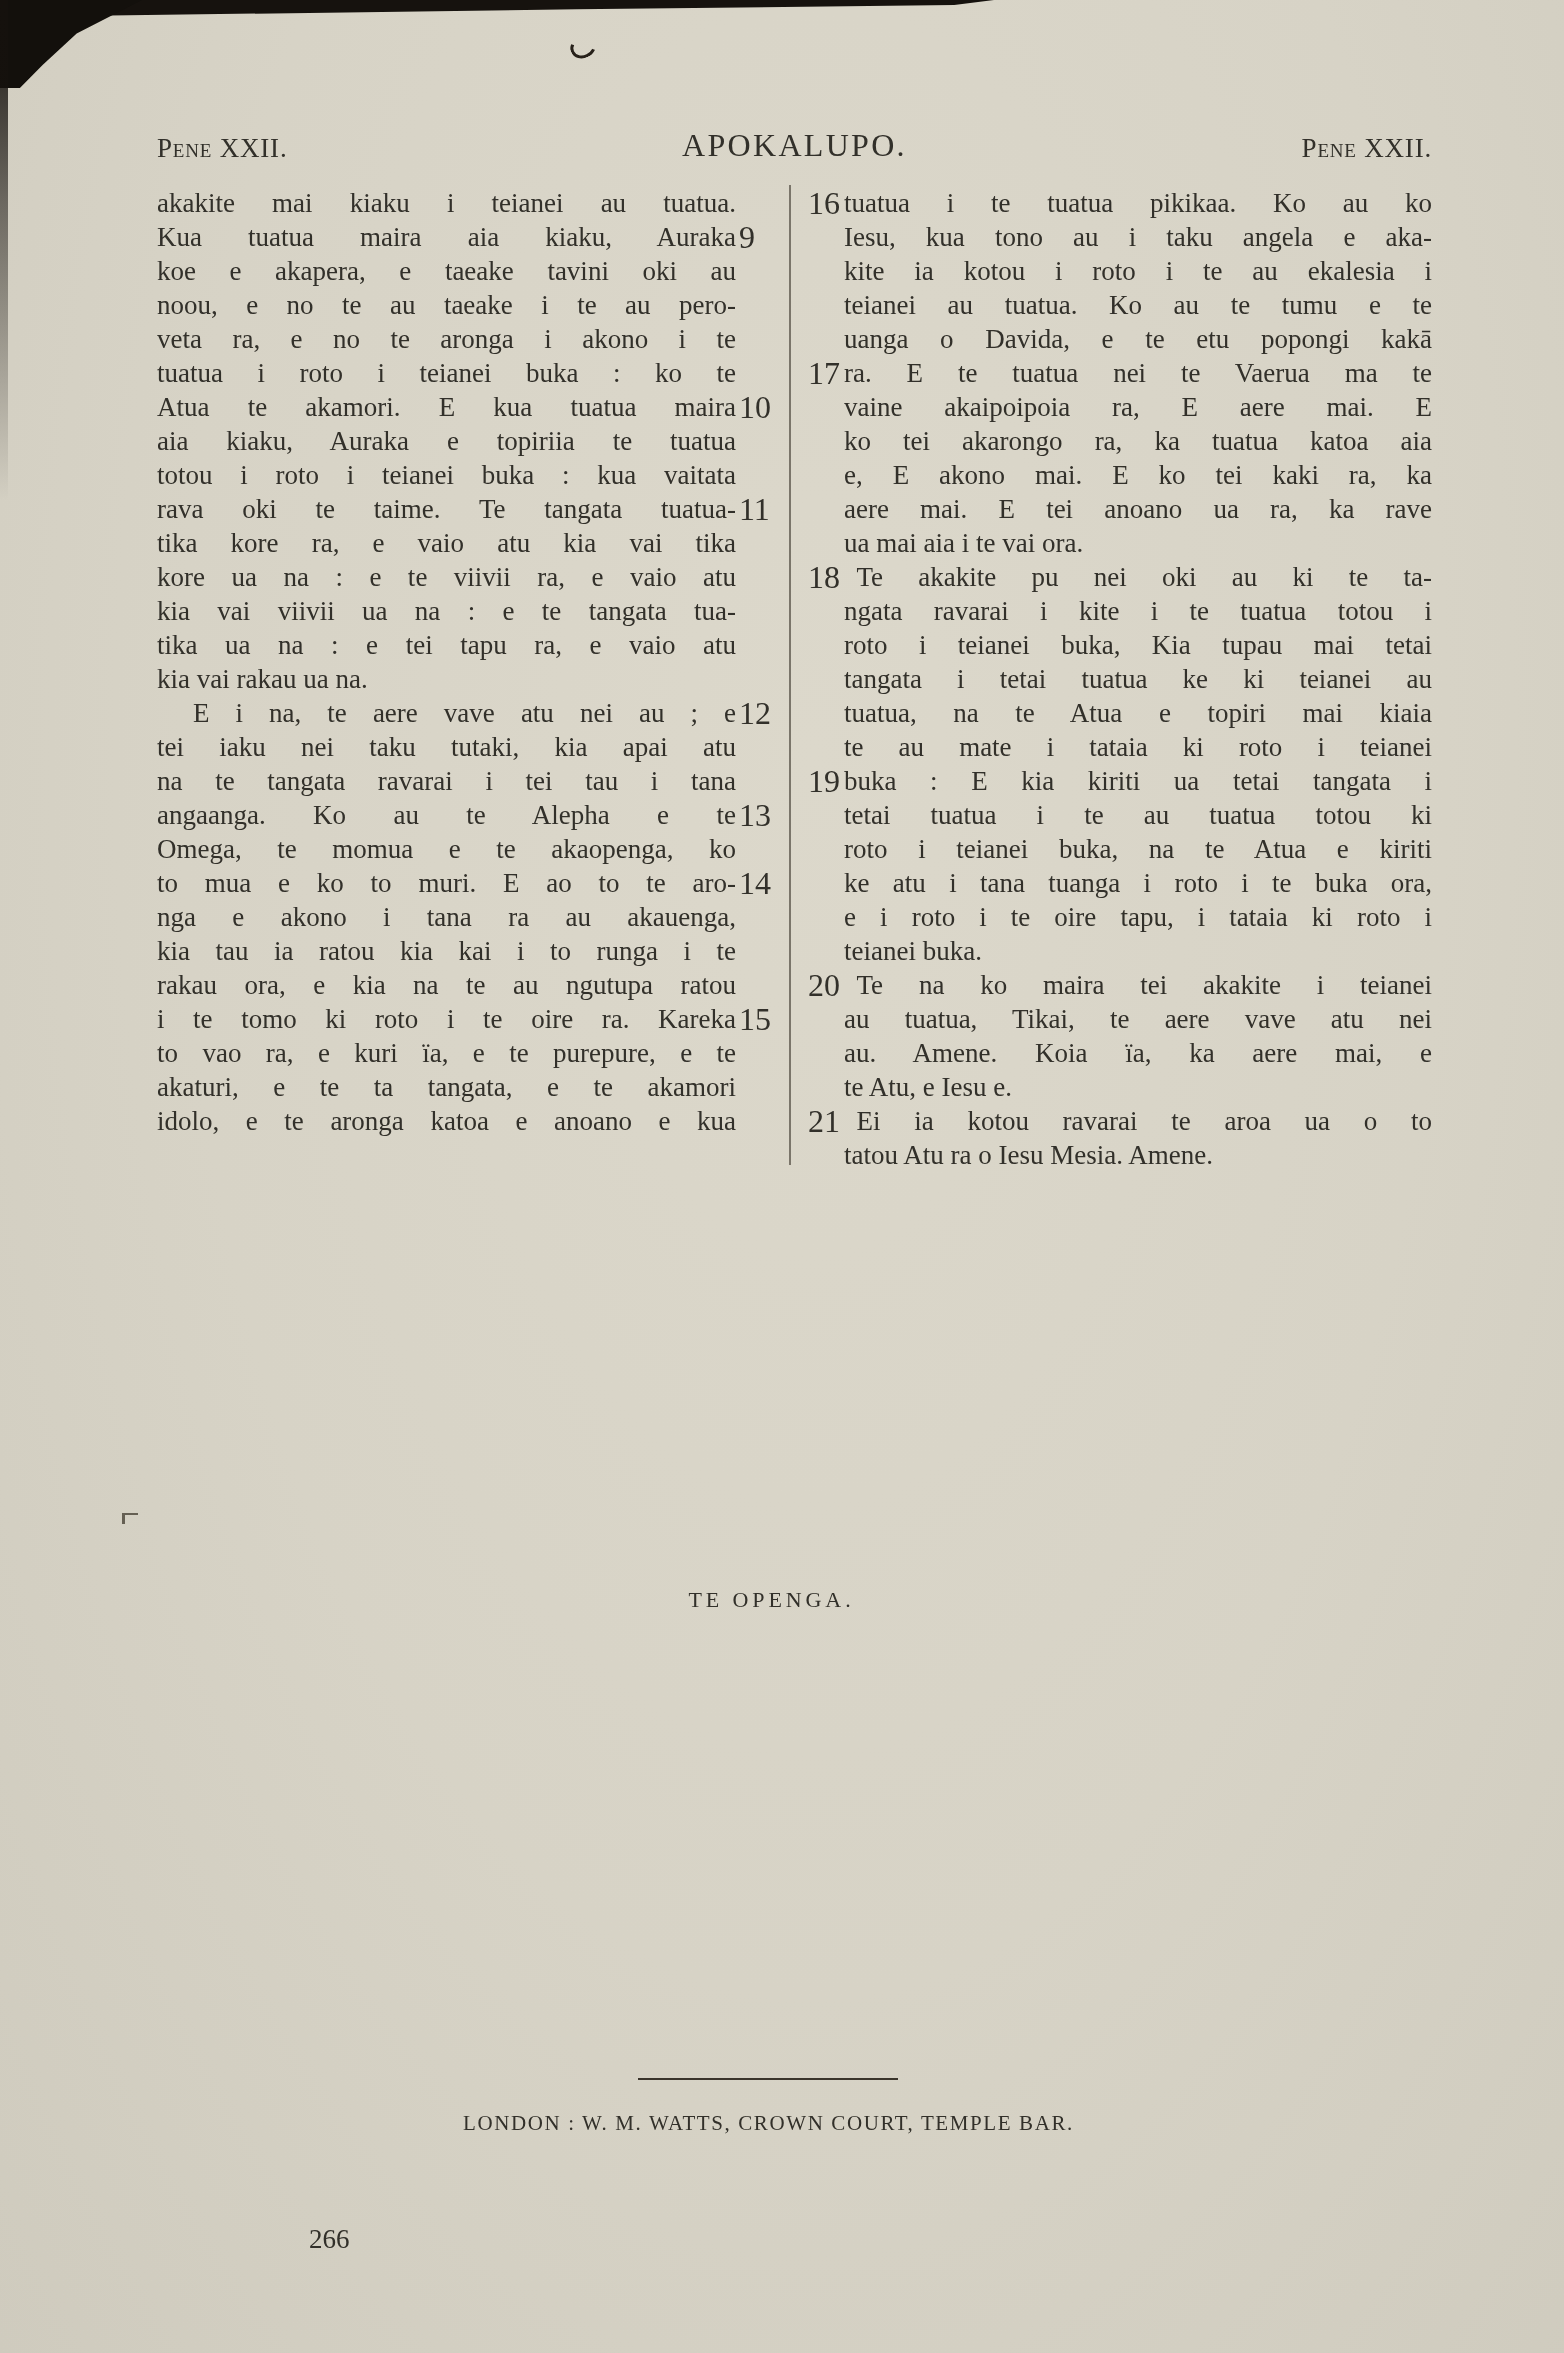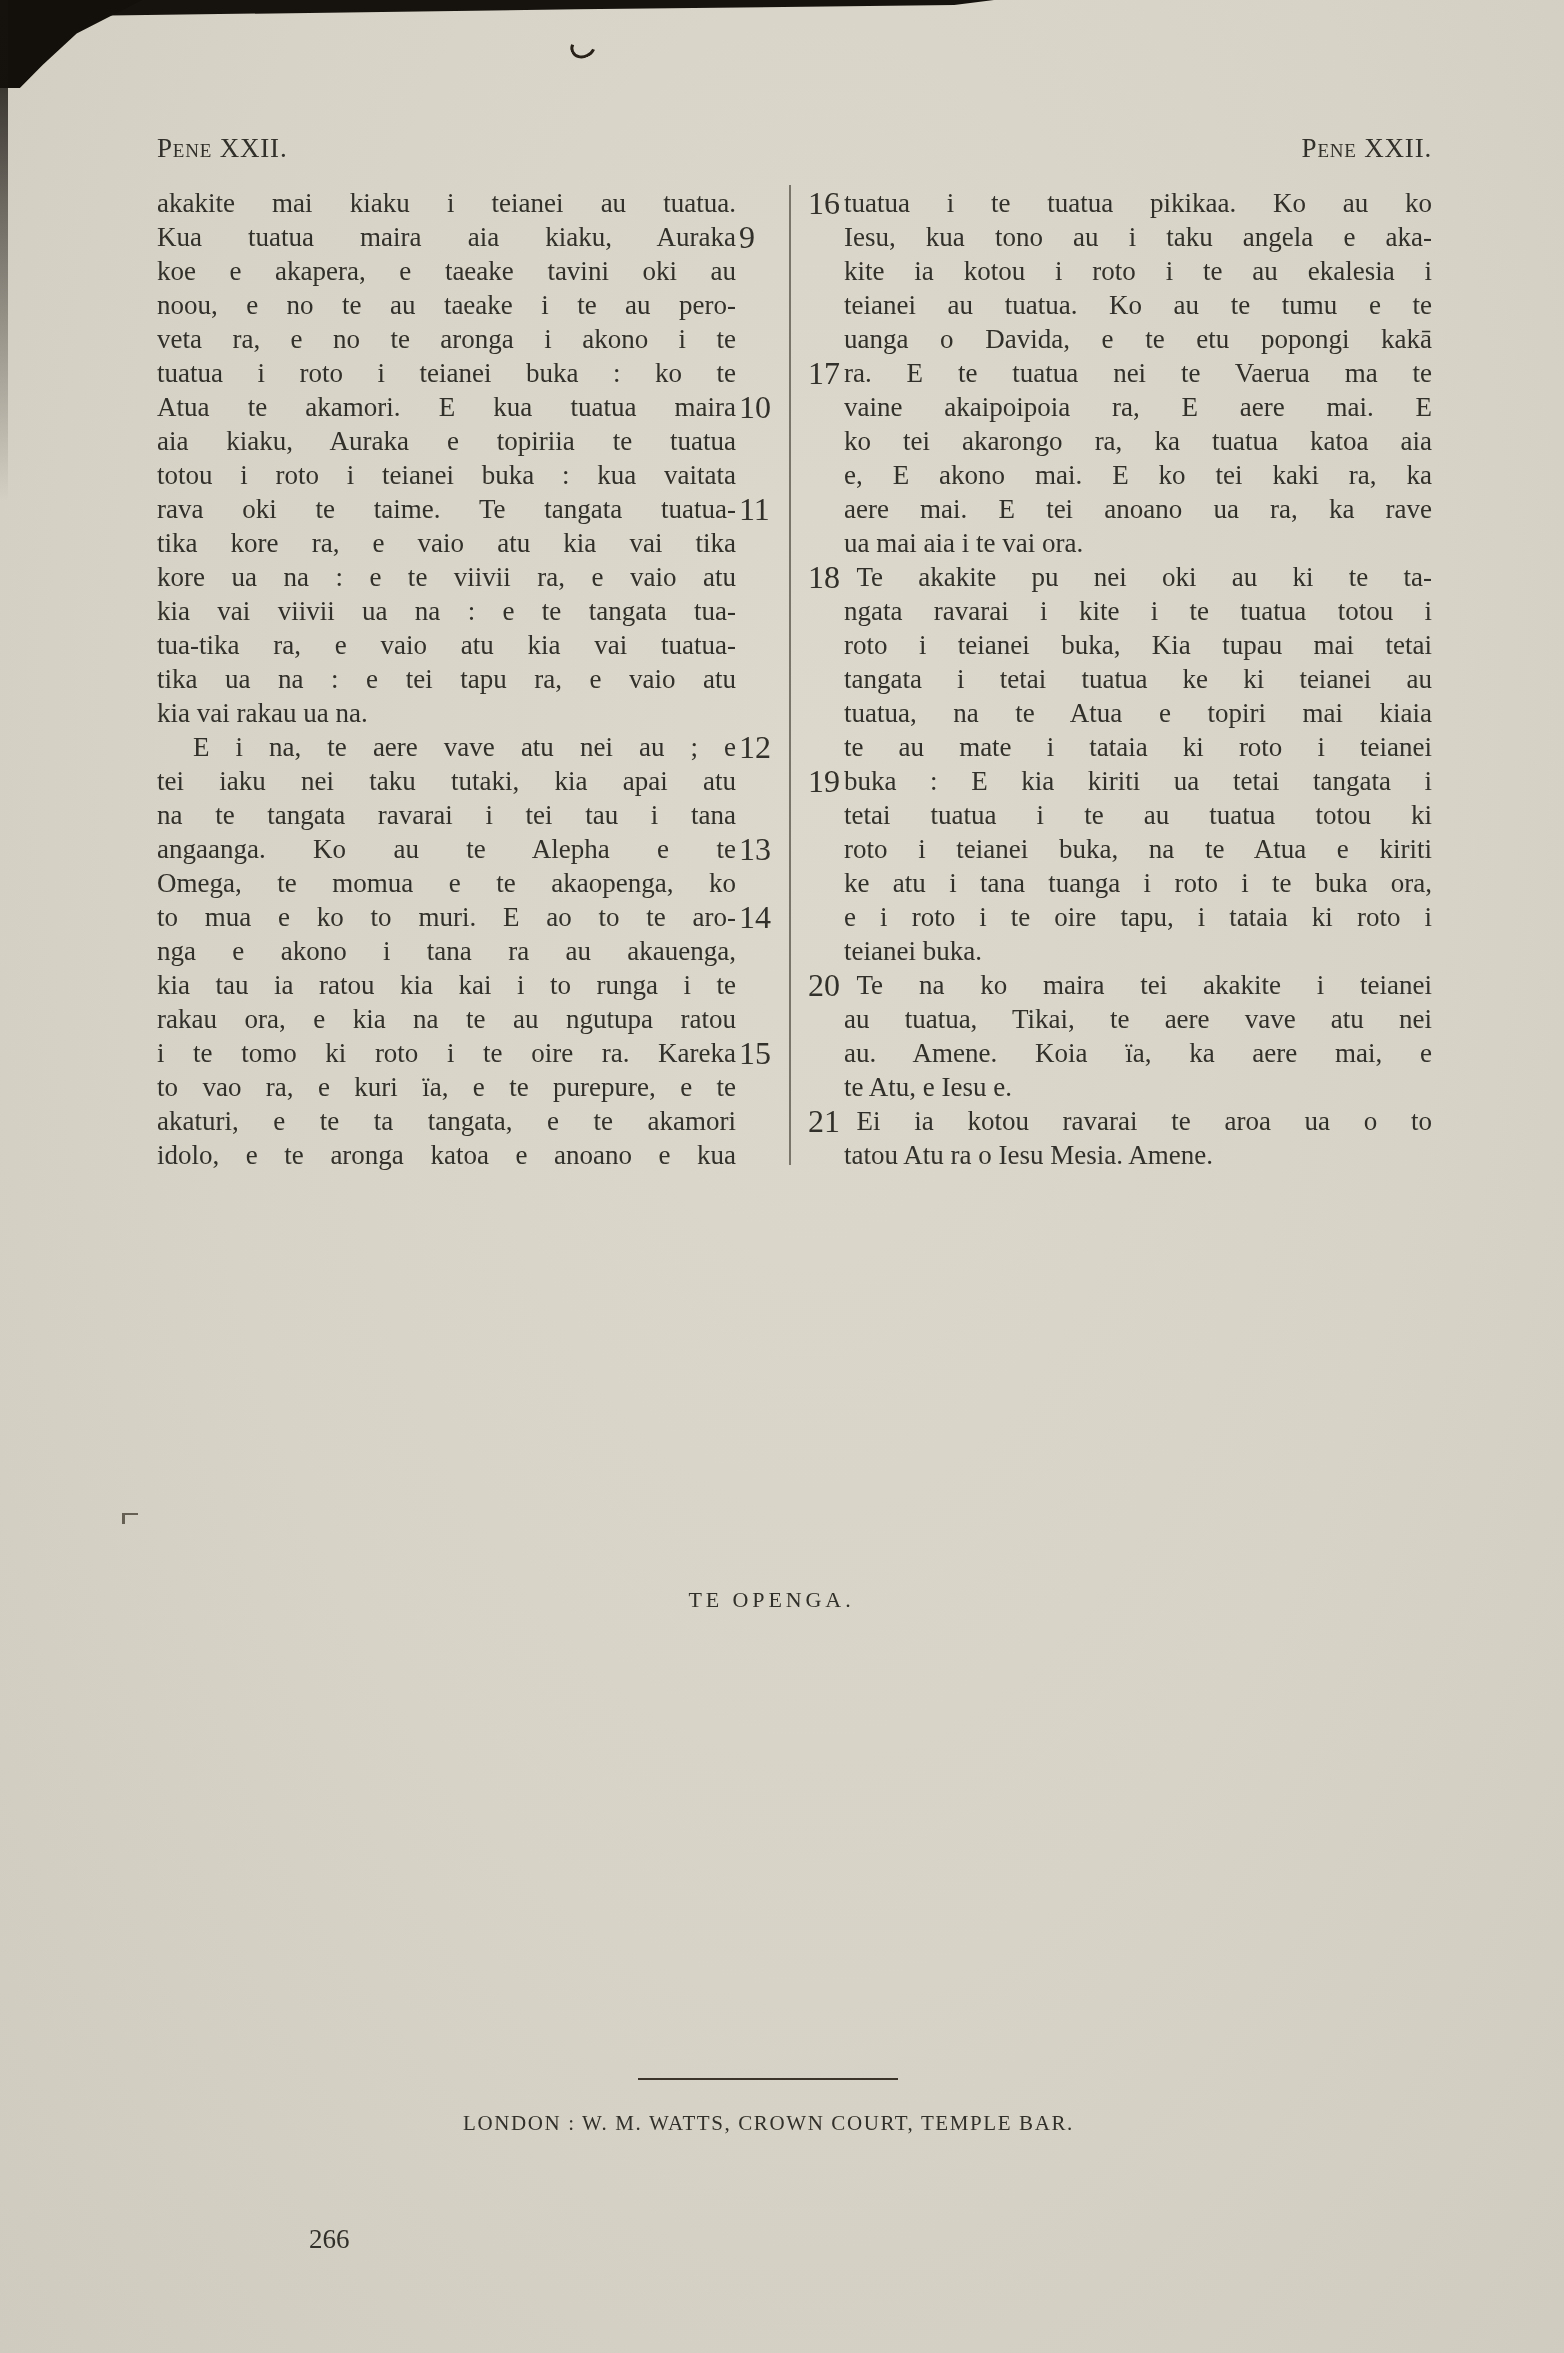--- a/index.html
+++ b/index.html
@@ -59,40 +59,40 @@
 <div class="page">
 
   <div class="art-top-strip"></div>
   <div class="art-corner"></div>
   <div class="art-sliver"></div>
   <div class="art-curl"></div>
   <div class="art-speck"></div>
 
   <div class="header">
     <div class="h-side h-left">Pene XXII.</div>
+    <div class="h-title">APOKALUPO.</div>
     <div class="h-side h-right">Pene XXII.</div>
   </div>
 
   <div class="rule-v"></div>
 
   <div class="col col-left" id="col-left">
       <div class="line">akakite mai kiaku i teianei au tuatua.</div>
       <div class="line"><span class="vn">9</span>Kua tuatua maira aia kiaku, Auraka</div>
       <div class="line">koe e akapera, e taeake tavini oki au</div>
       <div class="line">noou, e no te au taeake i te au pero-</div>
       <div class="line">veta ra, e no te aronga i akono i te</div>
       <div class="line">tuatua i roto i teianei buka : ko te</div>
       <div class="line"><span class="vn">10</span>Atua te akamori.  E kua tuatua maira</div>
       <div class="line">aia kiaku, Auraka e topiriia te tuatua</div>
       <div class="line">totou i roto i teianei buka : kua vaitata</div>
       <div class="line"><span class="vn">11</span>rava oki te taime.  Te tangata tuatua-</div>
       <div class="line">tika kore ra, e vaio atu kia vai tika</div>
       <div class="line">kore ua na : e te viivii ra, e vaio atu</div>
       <div class="line">kia vai viivii ua na : e te tangata tua-</div>
-      <div class="line">tua-tika ra, e vaio atu kia vai tuatua-</div>
       <div class="line">tika ua na : e tei tapu ra, e vaio atu</div>
       <div class="line end">kia vai rakau ua na.</div>
       <div class="line ind"><span class="vn">12</span>E i na, te aere vave atu nei au ; e</div>
       <div class="line">tei iaku nei taku tutaki, kia apai atu</div>
       <div class="line">na te tangata ravarai i tei tau i tana</div>
       <div class="line"><span class="vn">13</span>angaanga.  Ko au te Alepha e te</div>
       <div class="line">Omega, te momua e te akaopenga, ko</div>
       <div class="line"><span class="vn">14</span>to mua e ko to muri.  E ao to te aro-</div>
       <div class="line">nga e akono i tana ra au akauenga,</div>
       <div class="line">kia tau ia ratou kia kai i to runga i te</div>

